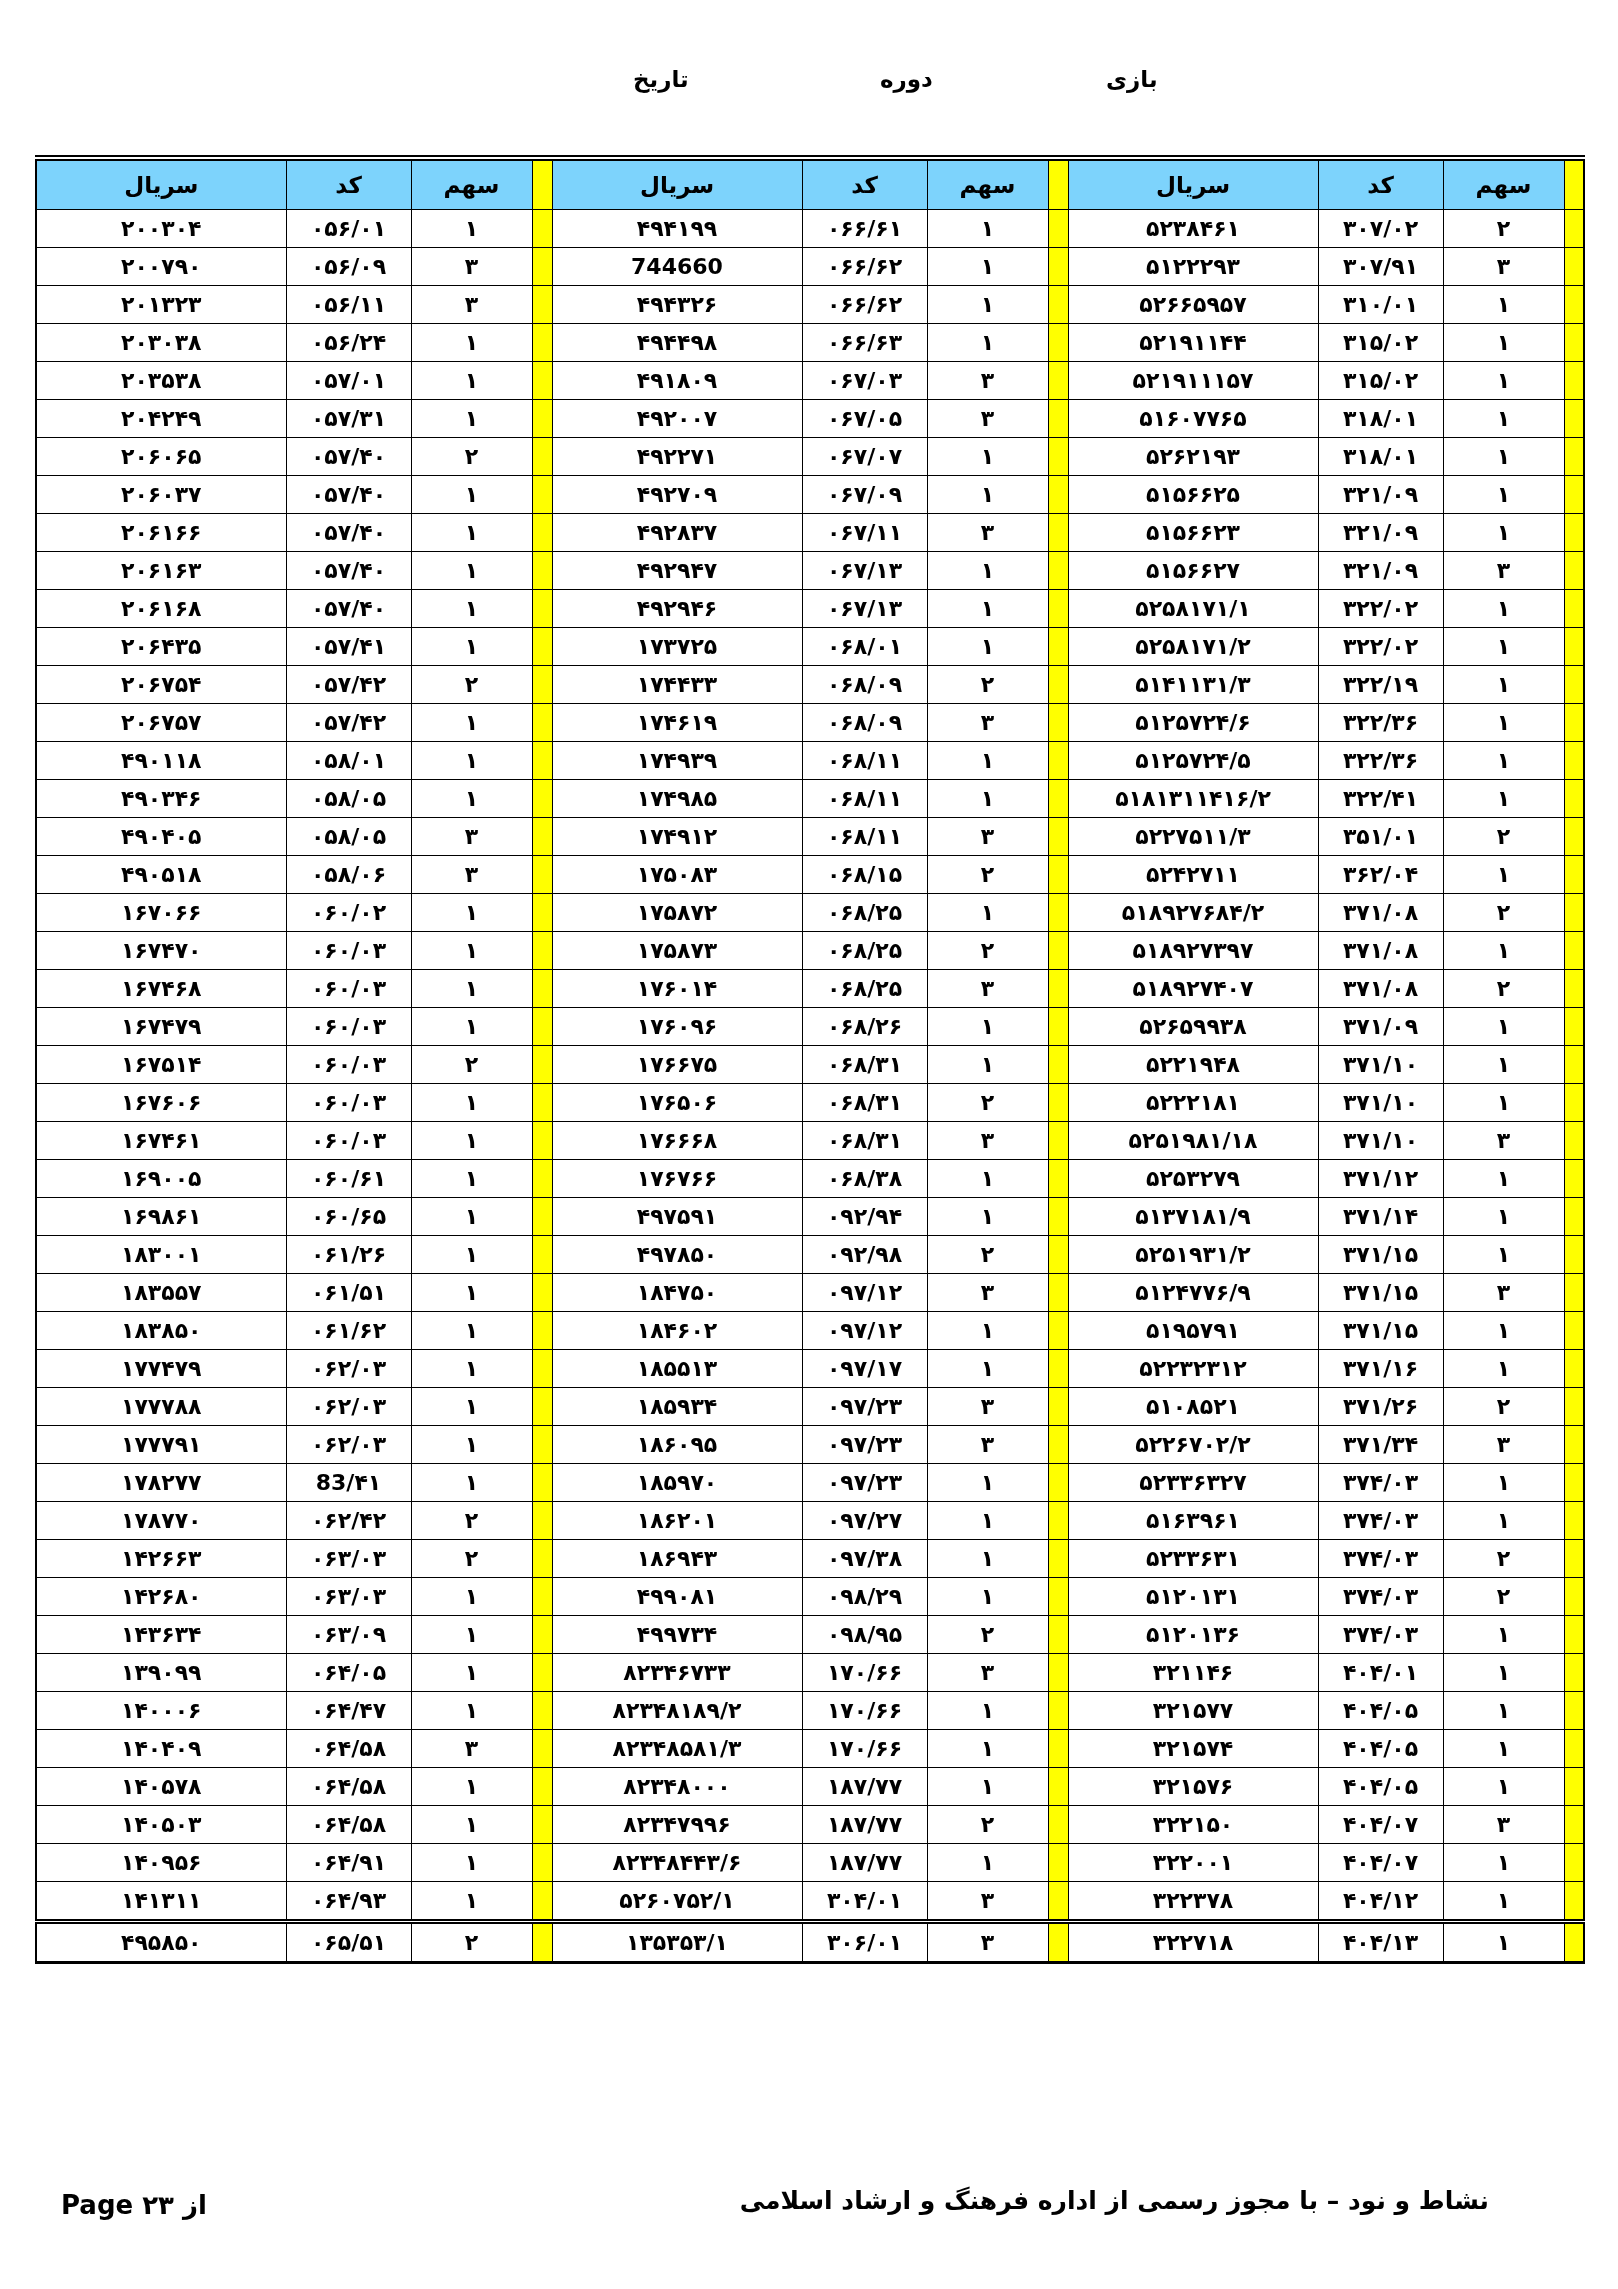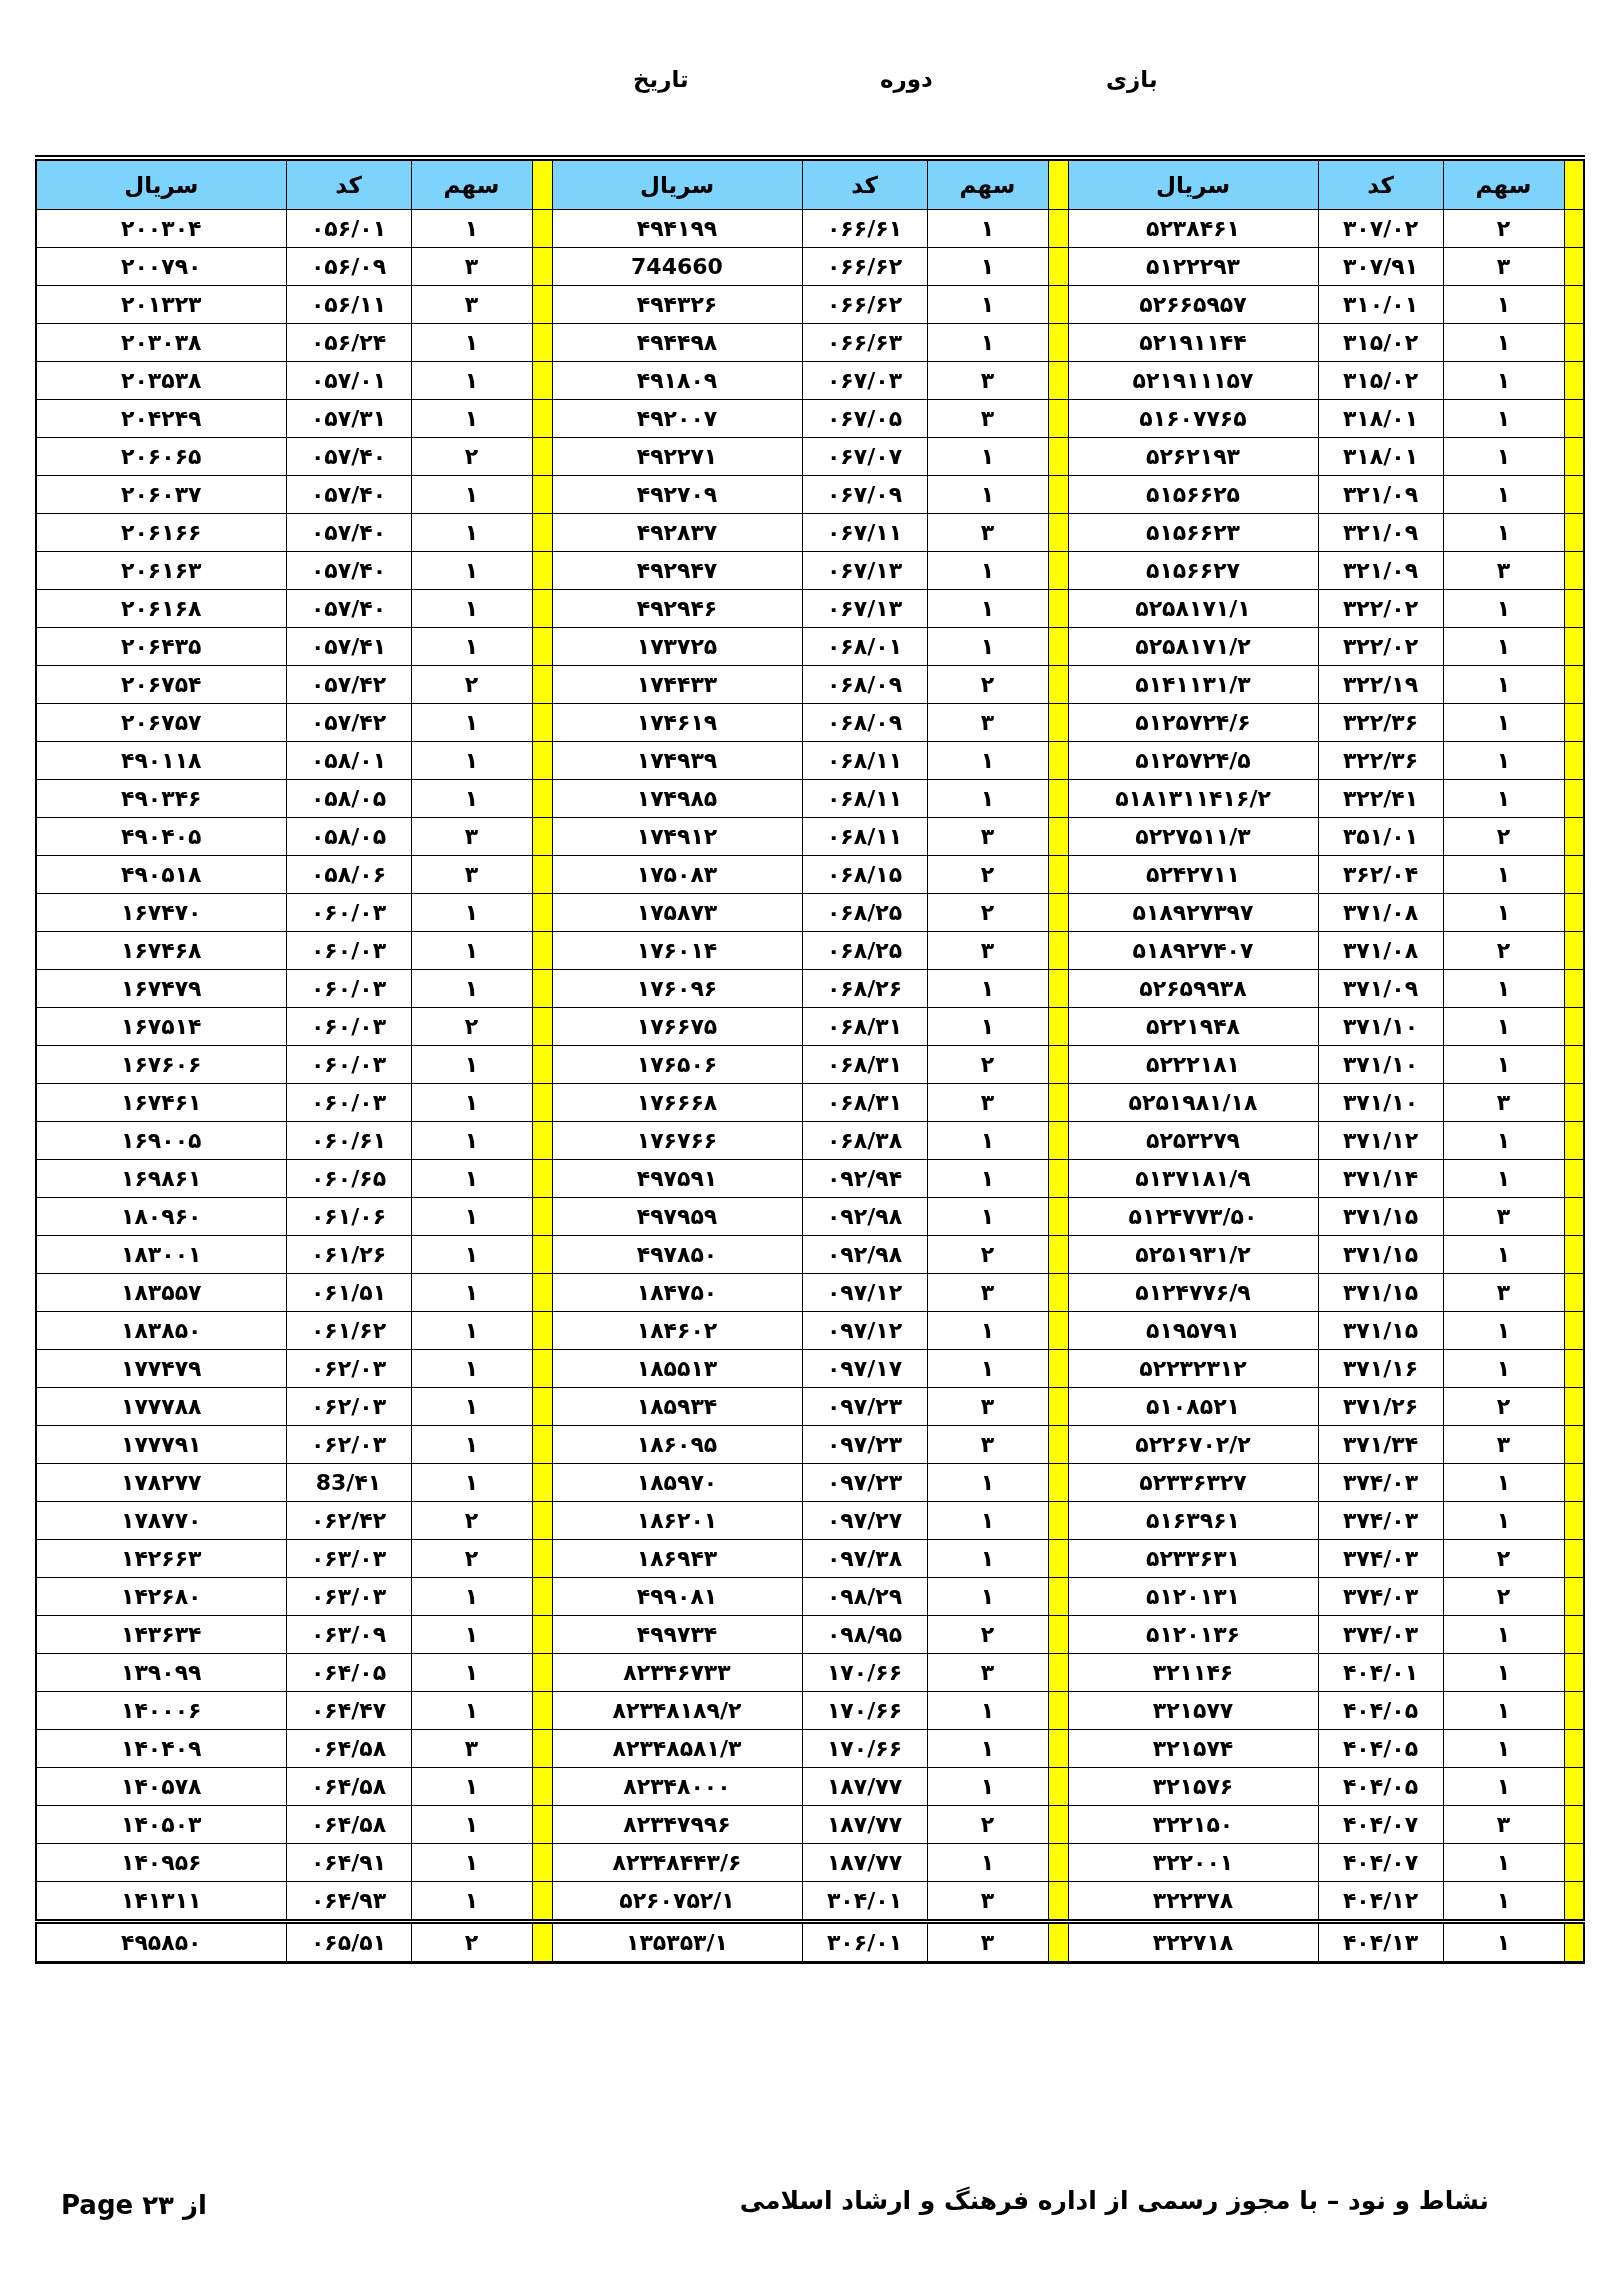--- a/index.html
+++ b/index.html
@@ -347,20 +347,34 @@
         <td>۱۷۵۰۸۳</td>
         <td>۰۶۸/۱۵</td>
         <td>۲</td>
         <td class="sep"></td>
         <td>۵۲۴۲۷۱۱</td>
         <td>۳۶۲/۰۴</td>
         <td>۱</td>
         <td class="sep"></td>
       </tr>
       <tr>
+        <td>۱۶۷۰۶۶</td>
+        <td>۰۶۰/۰۲</td>
+        <td>۱</td>
+        <td class="sep"></td>
+        <td>۱۷۵۸۷۲</td>
+        <td>۰۶۸/۲۵</td>
+        <td>۱</td>
+        <td class="sep"></td>
+        <td>۵۱۸۹۲۷۶۸۴/۲</td>
+        <td>۳۷۱/۰۸</td>
+        <td>۲</td>
+        <td class="sep"></td>
+      </tr>
+      <tr>
         <td>۱۶۷۴۷۰</td>
         <td>۰۶۰/۰۳</td>
         <td>۱</td>
         <td class="sep"></td>
         <td>۱۷۵۸۷۳</td>
         <td>۰۶۸/۲۵</td>
         <td>۲</td>
         <td class="sep"></td>
         <td>۵۱۸۹۲۷۳۹۷</td>
         <td>۳۷۱/۰۸</td>
@@ -456,34 +470,20 @@
         <td>۰۶۰/۶۵</td>
         <td>۱</td>
         <td class="sep"></td>
         <td>۴۹۷۵۹۱</td>
         <td>۰۹۲/۹۴</td>
         <td>۱</td>
         <td class="sep"></td>
         <td>۵۱۳۷۱۸۱/۹</td>
         <td>۳۷۱/۱۴</td>
         <td>۱</td>
-        <td class="sep"></td>
-      </tr>
-      <tr>
-        <td>۱۸۰۹۶۰</td>
-        <td>۰۶۱/۰۶</td>
-        <td>۱</td>
-        <td class="sep"></td>
-        <td>۴۹۷۹۵۹</td>
-        <td>۰۹۲/۹۸</td>
-        <td>۱</td>
-        <td class="sep"></td>
-        <td>۵۱۲۴۷۷۳/۵۰</td>
-        <td>۳۷۱/۱۵</td>
-        <td>۳</td>
         <td class="sep"></td>
       </tr>
       <tr>
         <td>۱۸۳۰۰۱</td>
         <td>۰۶۱/۲۶</td>
         <td>۱</td>
         <td class="sep"></td>
         <td>۴۹۷۸۵۰</td>
         <td>۰۹۲/۹۸</td>
         <td>۲</td>

